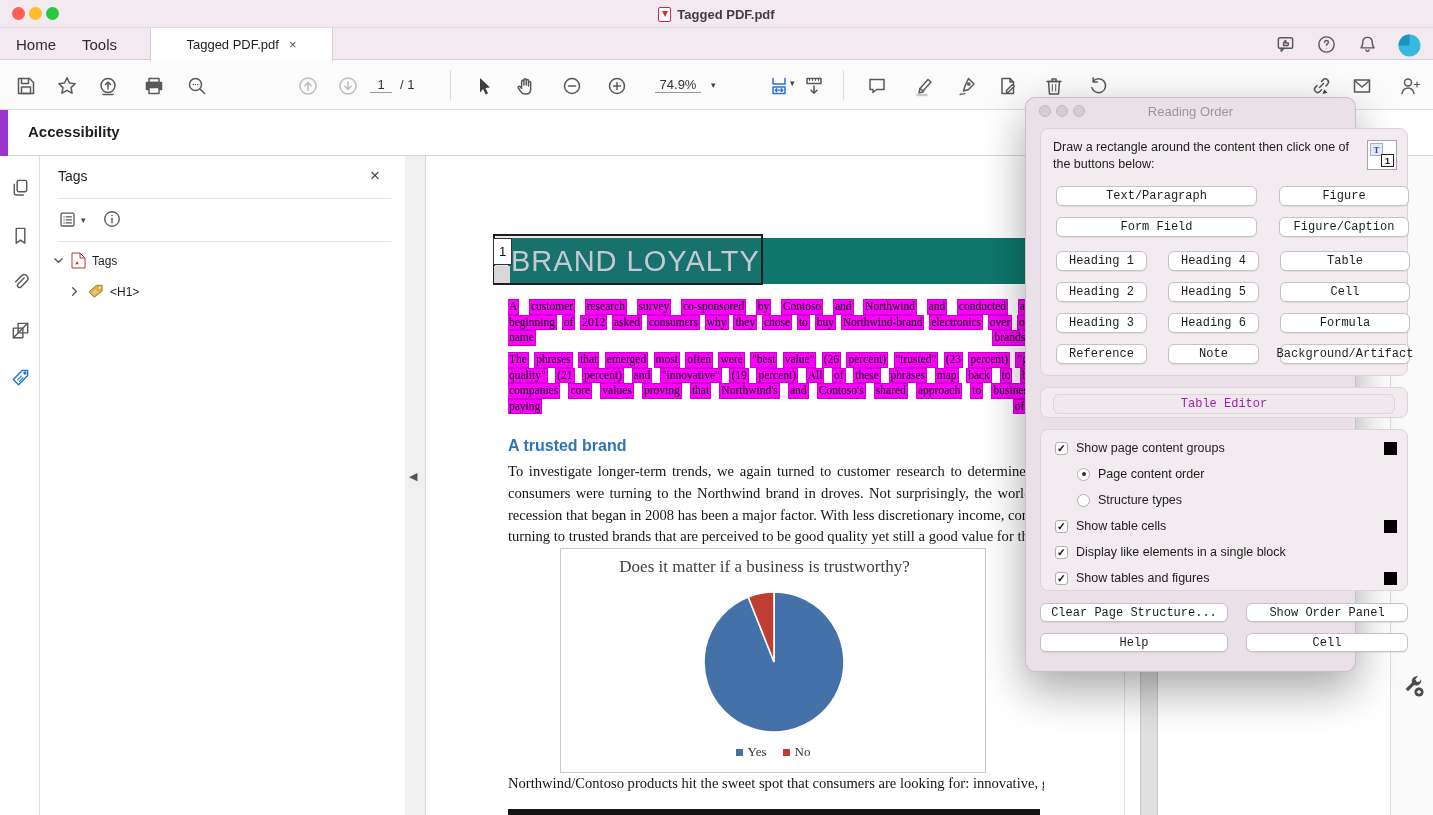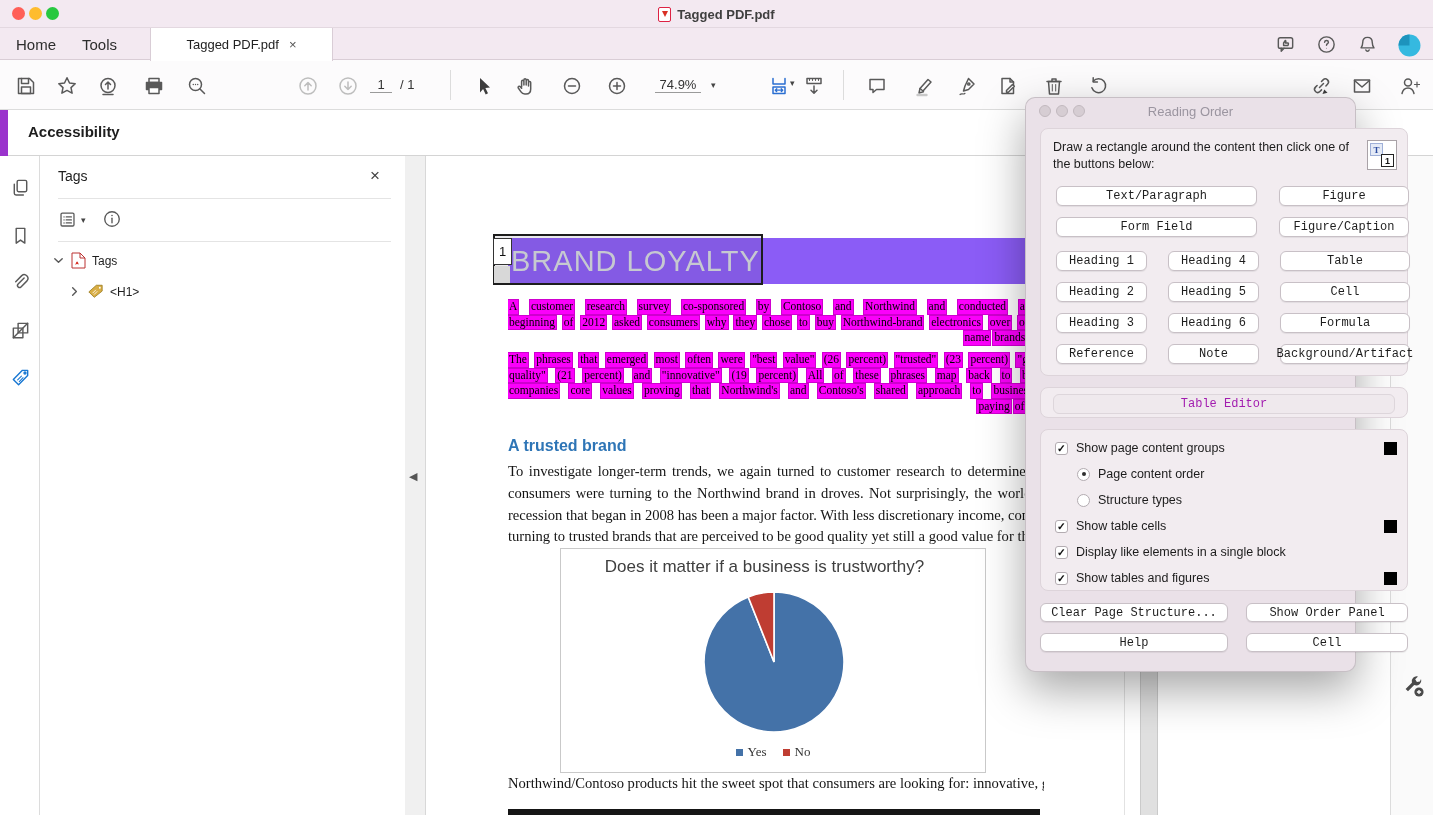--- a/index.html
+++ b/index.html
@@ -48,42 +48,42 @@
 
 #gutter{left:405px;top:156px;width:21px;height:659px;background:#f0f0f0;border-right:1px solid #d8d8d8}
 #gutter-arrow{left:409px;top:470px;font-size:11px;color:#555}
 #canvas{left:426px;top:156px;width:1007px;height:659px;background:#fff;overflow:hidden}
 #page-edge{left:1124px;top:156px;width:1px;height:659px;background:#e2e2e2}
 #doc-scrollbar{left:1140px;top:156px;width:18px;height:659px;background:#e0e0e0;border-left:1px solid #cacaca;border-right:1px solid #cacaca}
 #right-pane{left:1390px;top:156px;width:43px;height:659px;background:#fafafa;border-left:1px solid #dcdcdc}
 #wrench{left:1401px;top:674px;width:24px;height:24px}
 
 
-#banner{left:508px;top:238px;width:540px;height:46px;background:#8b5cf6;color:#d7dae0;font-size:29px;letter-spacing:1px;line-height:46px;padding-left:3px;white-space:nowrap}
+#banner{left:508px;top:238px;width:540px;height:46px;background:#0f766e;color:#d7dae0;font-size:29px;letter-spacing:1px;line-height:46px;padding-left:3px;white-space:nowrap}
 #sel-rect{left:493px;top:234px;width:270px;height:51px;border:2px solid #1d1d1d;background:rgba(80,85,100,0.12)}
 #sel-label{left:493px;top:238px;width:19px;height:27px;background:#fff;border:1px solid #333;font-size:13px;display:flex;align-items:center;justify-content:center;color:#111}
 #sel-grip{left:494px;top:266px;width:16px;height:17px;background:#d8d8d8}
 
 .tagpara{left:508px;width:524px;overflow:hidden;font-family:"Liberation Serif",serif;font-size:11.5px;color:#000}
-.tagline{height:15.5px;display:flex;justify-content:flex-end;white-space:nowrap}
+.tagline{height:15.5px;display:flex;justify-content:space-between;white-space:nowrap}
 .tagline.full{justify-content:space-between}
 .tagline span{background:#fb00fb;outline:1px solid #cf00cf;padding:0 1px;margin-right:3px;line-height:13.5px;align-self:center}
 #tagpara1{top:299px}#tagpara2{top:352px}
 
 #subhead{left:508px;top:437px;font-size:16px;font-weight:bold;color:#2e75b6}
 #bodypara{left:508px;top:463px;width:534px;font-family:"Liberation Serif",serif;font-size:14.6px;color:#141414}
 #bodypara div{height:21.8px;text-align:justify;text-align-last:justify;white-space:nowrap;overflow:hidden}
 #closing{left:508px;top:775px;width:536px;font-family:"Liberation Serif",serif;font-size:14.6px;color:#141414}
 #closing div{height:16.8px;text-align:justify;text-align-last:justify;white-space:nowrap;overflow:hidden}
 #closing div:last-child{text-align-last:left}
 #blackbar{left:508px;top:809px;width:532px;height:6px;background:#151515}
 
 
 #chartbox{left:560px;top:548px;width:426px;height:225px;border:1px solid #c9c9c9;background:#fff}
-#chart-title{left:560px;top:557px;width:409px;text-align:center;font-family:Liberation Sans, sans-serif;font-size:17px;color:#3f3f3f}
+#chart-title{left:560px;top:557px;width:409px;text-align:center;font-family:Liberation Serif, serif;font-size:17px;color:#3f3f3f}
 #pie{left:696px;top:584px}
 #legend{left:560px;top:744px;width:426px;display:flex;justify-content:center;gap:16px;font-family:"Liberation Serif",serif;font-size:13px;color:#333;align-items:center}
 .lg{display:flex;align-items:center;gap:5px}
 .legend-swatch{width:7px;height:7px;display:inline-block}
 
 
 #dialog{left:1025px;top:97px;width:331px;height:575px;background:#eae1e8;border:1px solid rgba(0,0,0,.15);border-radius:10px;
   box-shadow:0 18px 45px rgba(0,0,0,.35);z-index:10;font-size:12.5px}
 #dlg-titlebar{position:absolute;left:0;top:0;width:100%;height:26px;display:flex;align-items:center;justify-content:center;color:#9b95a0;font-size:13px}
 .dlg-light{position:absolute;top:7px;width:12px;height:12px;border-radius:50%;background:#d6cdd3;border:1px solid #c2b9bf}

